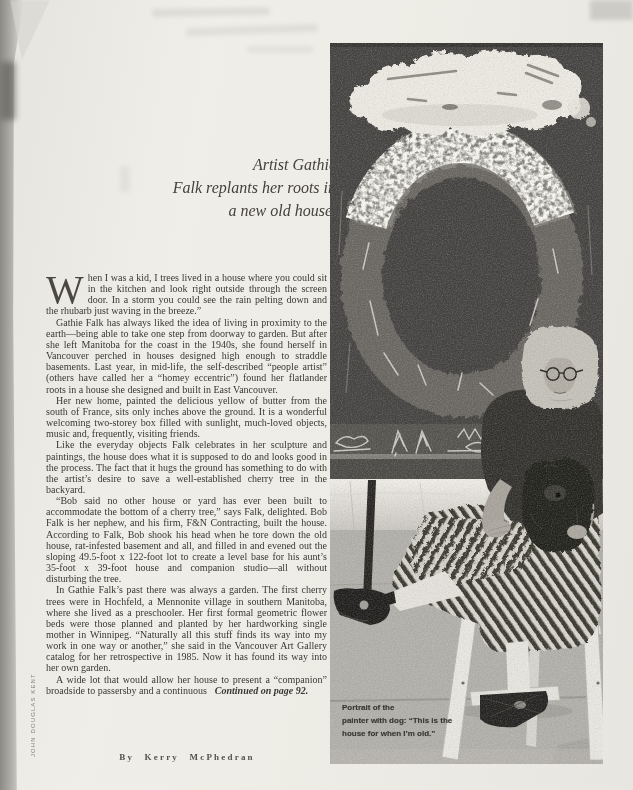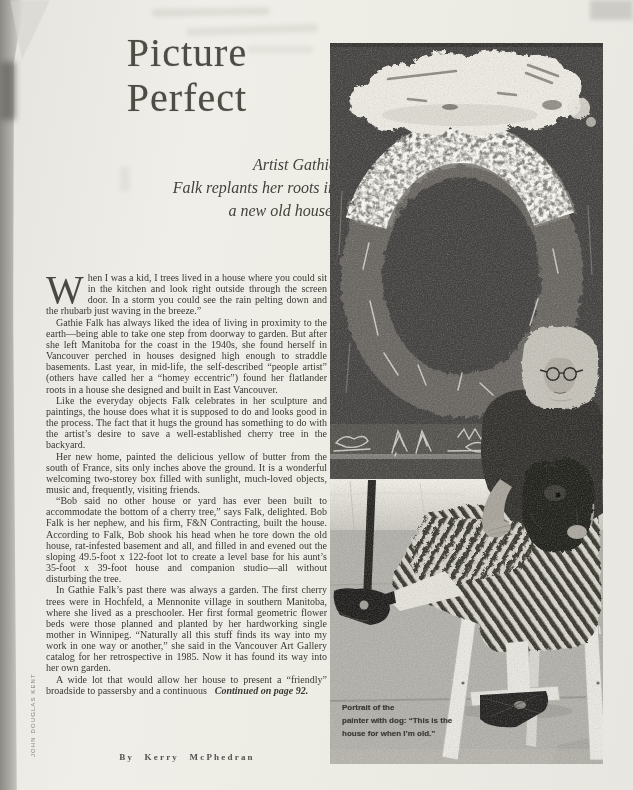--- a/index.html
+++ b/index.html
@@ -55,34 +55,32 @@
 
   <div class="scan-strip"></div>
   <div class="scan-dark"></div>
   <div class="corner-fold"></div>
   <div class="corner-tr"></div>
   <div class="ghost g1"></div>
   <div class="ghost g2"></div>
   <div class="ghost g3"></div>
   <div class="ghost g4"></div>
 
-  <h1 class="headline" style="margin:0;font-weight:normal;">Picture
-Perfect</h1>
   <div class="subtitle">Artist Gathie
 Falk replants her roots in
 a new old house.</div>
 
   <div class="bodycol">
     <p class="lede"><span class="dropcap">W</span><span>hen I was a kid, I trees lived in a house where you could sit in the kitchen and look right outside through the screen door. In a storm you could see the rain pelting down and the rhubarb just waving in the breeze.”</span></p>
     <p>Gathie Falk has always liked the idea of living in proximity to the earth—being able to take one step from doorway to garden. But after she left Manitoba for the coast in the 1940s, she found herself in Vancouver perched in houses designed high enough to straddle basements. Last year, in mid-life, the self-described “people artist” (others have called her a “homey eccentric”) found her flatlander roots in a house she designed and built in East Vancouver.</p>
+    <p>Her new home, painted the delicious yellow of butter from the south of France, sits only inches above the ground. It is a wonderful welcoming two-storey box filled with sunlight, much-loved objects, music and, frequently, visiting friends.</p>
     <p>Like the everyday objects Falk celebrates in her sculpture and paintings, the house does what it is supposed to do and looks good in the process. The fact that it hugs the ground has something to do with the artist’s desire to save a well-established cherry tree in the backyard.</p>
-    <p>Her new home, painted the delicious yellow of butter from the south of France, sits only inches above the ground. It is a wonderful welcoming two-storey box filled with sunlight, much-loved objects, music and, frequently, visiting friends.</p>
     <p>“Bob said no other house or yard has ever been built to accommodate the bottom of a cherry tree,” says Falk, delighted. Bob Falk is her nephew, and his firm, F&amp;N Contracting, built the house. According to Falk, Bob shook his head when he tore down the old house, rat-infested basement and all, and filled in and evened out the sloping 49.5-foot x 122-foot lot to create a level base for his aunt’s 35-foot x 39-foot house and companion studio—all without disturbing the tree.</p>
     <p>In Gathie Falk’s past there was always a garden. The first cherry trees were in Hochfeld, a Mennonite village in southern Manitoba, where she lived as a preschooler. Her first formal geometric flower beds were those planned and planted by her hardworking single mother in Winnipeg. “Naturally all this stuff finds its way into my work in one way or another,” she said in the Vancouver Art Gallery catalog for her retrospective in 1985. Now it has found its way into her own garden.</p>
-    <p><span>A wide lot that would allow her house to present a “friendly” broadside to passersby and a continuous</span><span class="continued">Continued on page 92.</span></p>
+    <p><span>A wide lot that would allow her house to present a “companion” broadside to passersby and a continuous</span><span class="continued">Continued on page 92.</span></p>
   </div>
 
   <div class="byline">By Kerry McPhedran</div>
   <div class="credit">JOHN DOUGLAS KENT</div>
 
   <div class="photo">
     <svg width="273" height="721" viewBox="0 0 273 721" xmlns="http://www.w3.org/2000/svg">
       <defs>
         <filter id="rough" x="-15%" y="-15%" width="130%" height="130%">
           <feTurbulence type="turbulence" baseFrequency="0.08" numOctaves="3" seed="4" result="t"></feTurbulence>

